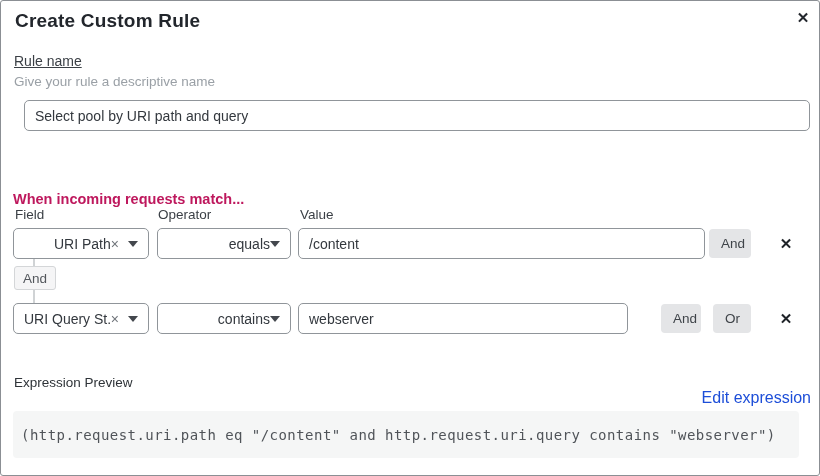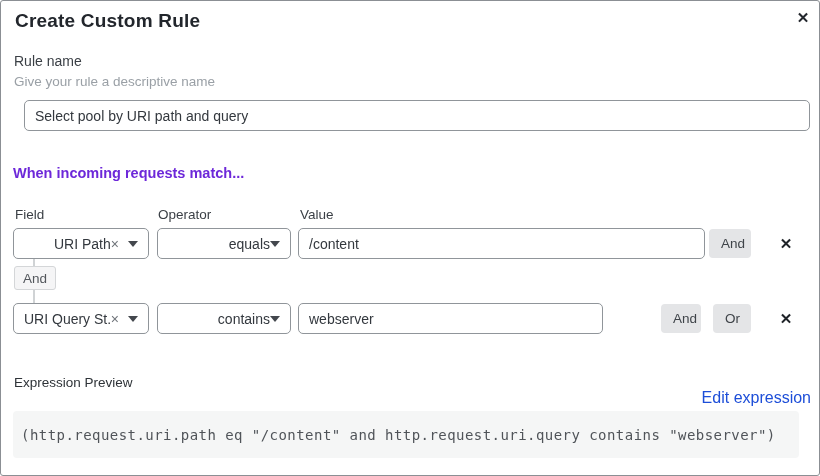--- a/index.html
+++ b/index.html
@@ -27,35 +27,35 @@
   }
   .dialog-close {
     left:791px; top:6px;
     width:22px; height:22px;
     background:none; border:none; cursor:pointer;
     font-size:15px; font-weight:700; color:#23272d;
     line-height:22px; text-align:center;
     font-family:"Liberation Sans", sans-serif;
   }
 
-  .field-label { font-size:14px; color:#3a3f45; }
+  .field-label { font-size:14px; color:#3a3f45;text-decoration:underline; }
   .helper { left:13px; top:73px; font-size:13.5px; color:#9aa0a6; }
 
   .text-input {
     height:31px;
     border:1px solid #90959a; border-radius:5px;
     padding:0 10px; font-size:14px; color:#33383e;
     font-family:"Liberation Sans", sans-serif;
     background:#fff; outline:none; width:100%;
   }
   .name-input-wrap { left:12px; top:99px; width:786px;margin-left:11px; }
 
   .section-heading {
-    left:12px; top:164px;
-    font-size:14.5px; font-weight:700; color:#6d28d9;
+    left:12px; top:190px;
+    font-size:14.5px; font-weight:700; color:#be185d;
   }
   .col-label { top:206px; font-size:13.5px; color:#3a3f45; }
 
   .select {
     height:31px;
     border:1px solid #90959a; border-radius:5px;
     background:#fff;
     display:flex; align-items:center;
     padding:0 10px; cursor:pointer;
     font-size:14px; color:#33383e;
@@ -152,21 +152,21 @@
 
   <div class="abs select" style="left:12px; top:302px; width:136px;">
     <span class="sel-text">URI Query St...</span>
     <span class="clear-x">×</span>
     <span class="caret"></span>
   </div>
   <div class="abs select" style="left:156px; top:302px; width:134px;">
     <span class="sel-text">contains</span>
     <span class="caret"></span>
   </div>
-  <div class="abs" style="left:297px; top:302px; width:305px;">
+  <div class="abs" style="left:297px; top:302px; width:330px;">
     <input class="text-input" type="text" value="webserver" style="">
   </div>
   <button class="abs logic-btn" style="left:660px; top:303px; width:40px;">And</button>
   <button class="abs logic-btn" style="left:712px; top:303px; width:38px;">Or</button>
   <button class="abs row-delete" style="left:775px; top:308px;">✕</button>
 
   <div class="abs expr-label">Expression Preview</div>
   <a class="abs expr-edit" href="#">Edit expression</a>
   <div class="abs code-block">
     <span class="code-text">(http.request.uri.path eq "/content" and http.request.uri.query contains "webserver")</span>

